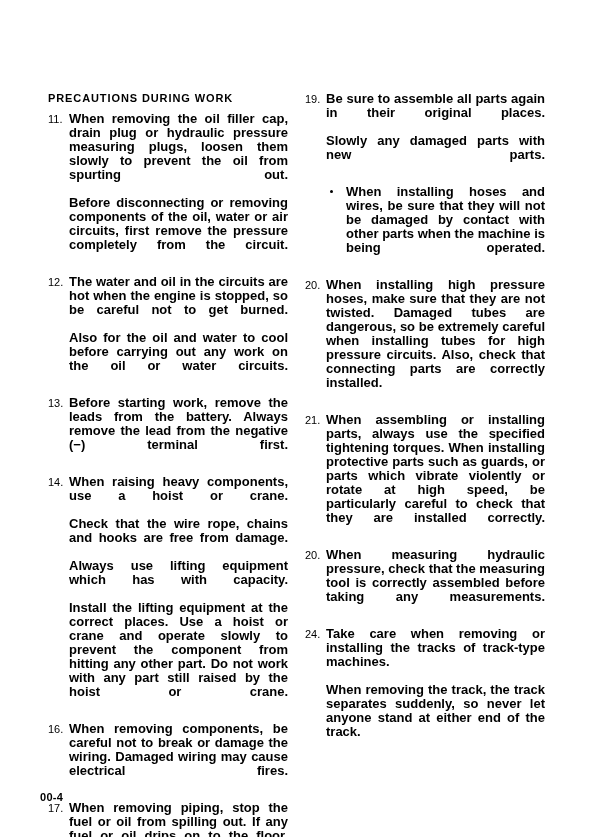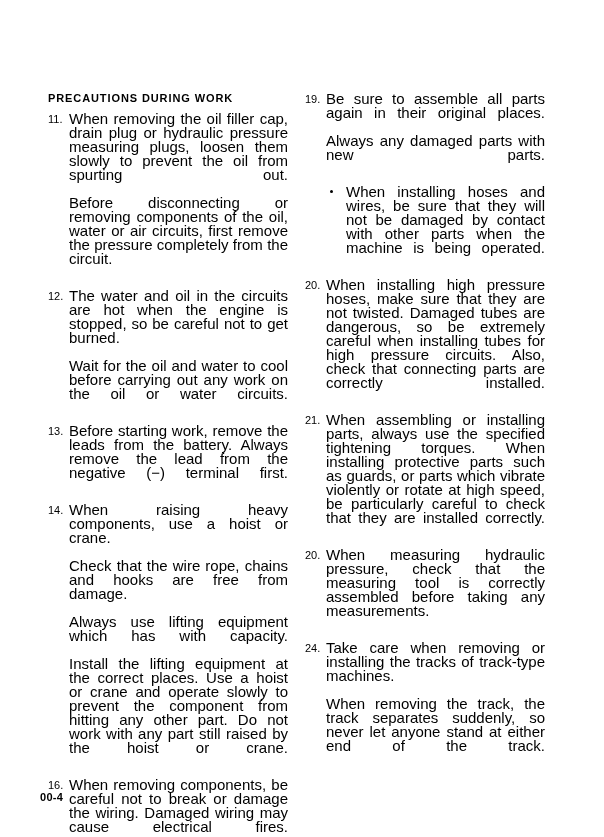--- a/index.html
+++ b/index.html
@@ -61,22 +61,23 @@
   .item-number {
     position: absolute;
     left: 0;
     top: 0;
     font-size: 11px;
     line-height: 14px;
     text-align: left;
     white-space: nowrap;
   }
   .item-body {
-    font-size: 15px;
+    font-size: 13px;
     line-height: 14px;
+    font-weight: bold;
   }
   .para {
     margin: 0;
     text-align: justify;
     text-justify: inter-word;
     hyphens: none;
   }
   
   .para::after {
     content: "";
@@ -123,21 +124,21 @@
           <div class="item-number">11.</div>
           <div class="item-body">
             <p class="para">When removing the oil filler cap, drain plug or hydraulic pressure measuring plugs, loosen them slowly to prevent the oil from spurting out.</p>
             <p class="para">Before disconnecting or removing components of the oil, water or air circuits, first remove the pressure completely from the circuit.</p>
           </div>
         </div>
         <div class="item">
           <div class="item-number">12.</div>
           <div class="item-body">
             <p class="para">The water and oil in the circuits are hot when the engine is stopped, so be careful not to get burned.</p>
-            <p class="para">Wait for the oil and water to cool before carrying out any work on the oil or water circuits.</p>
+            <p class="para">Also for the oil and water to cool before carrying out any work on the oil or water circuits.</p>
           </div>
         </div>
         <div class="item">
           <div class="item-number">13.</div>
           <div class="item-body">
             <p class="para">Before starting work, remove the leads from the battery. Always remove the lead from the negative (−) terminal first.</p>
           </div>
         </div>
         <div class="item">
           <div class="item-number">14.</div>
@@ -159,21 +160,21 @@
           <div class="item-body">
             <p class="para">When removing piping, stop the fuel or oil from spilling out. If any fuel or oil drips on to the floor, wipe it up immediately. Fuel or oil on the floor can cause you to slip, or can even start fires.</p>
           </div>
         </div>
       </div>
     <div class="column column-right" id="col-right">
         <div class="item">
           <div class="item-number">19.</div>
           <div class="item-body">
             <p class="para">Be sure to assemble all parts again in their original places.</p>
-            <p class="para">Always any damaged parts with new parts.</p>
+            <p class="para">Slowly any damaged parts with new parts.</p>
             <div class="bullet-item">
               <span class="bullet-dot"></span>
               <p class="para">When installing hoses and wires, be sure that they will not be damaged by contact with other parts when the machine is being operated.</p>
             </div>
           </div>
         </div>
         <div class="item">
           <div class="item-number">20.</div>
           <div class="item-body">
             <p class="para">When installing high pressure hoses, make sure that they are not twisted. Damaged tubes are dangerous, so be extremely careful when installing tubes for high pressure circuits. Also, check that connecting parts are correctly installed.</p>

